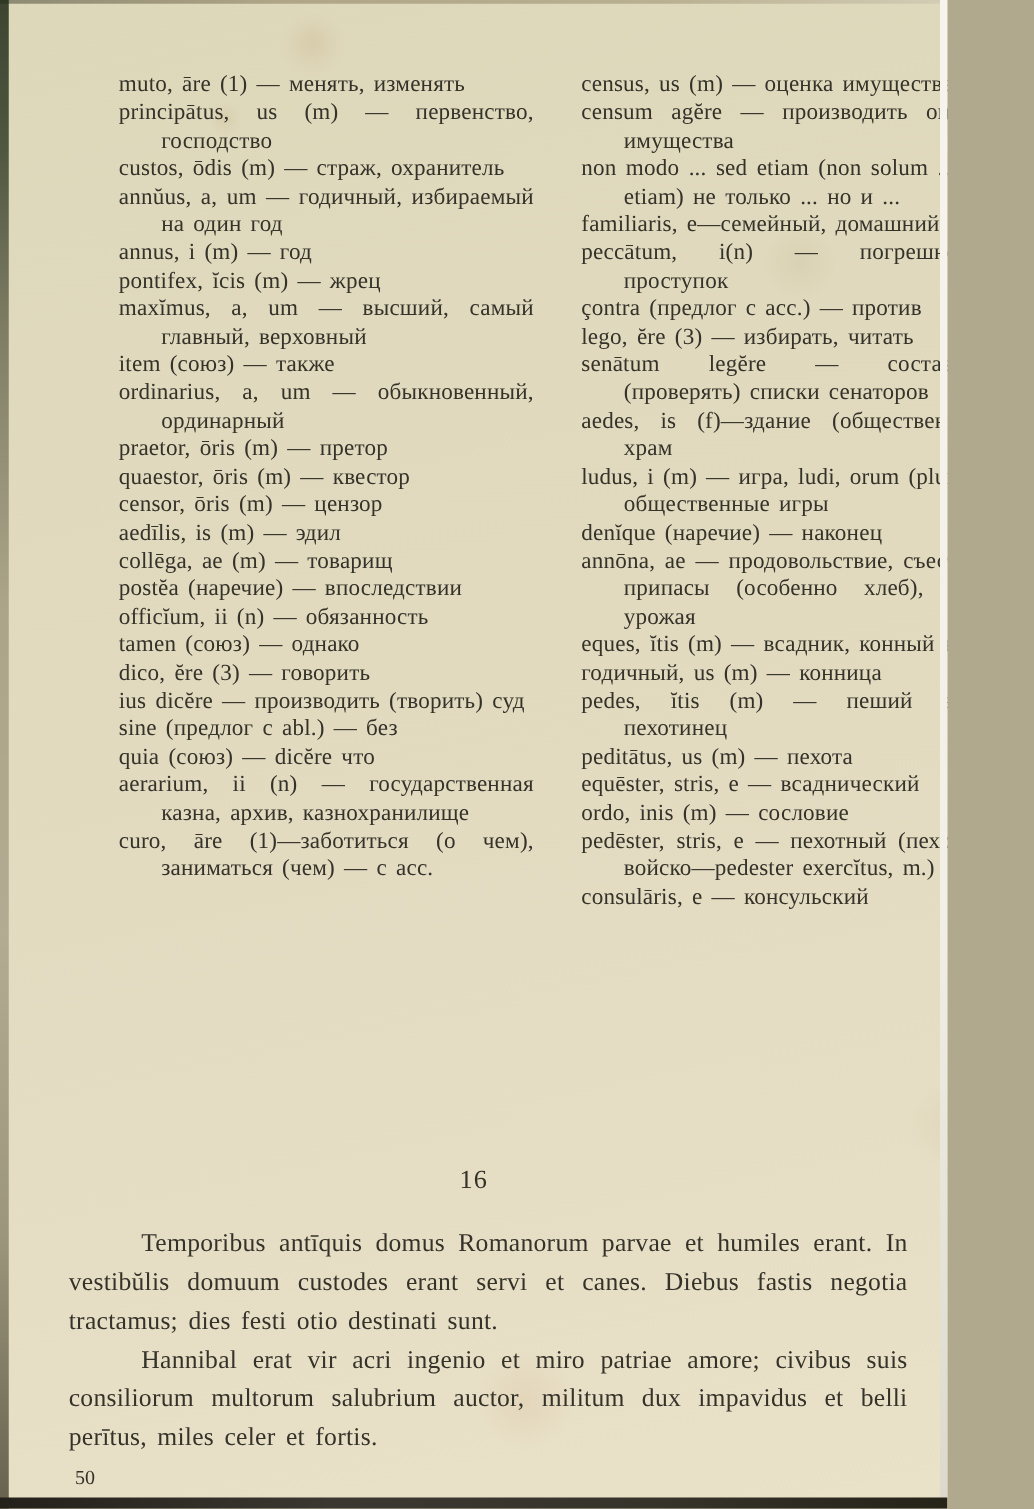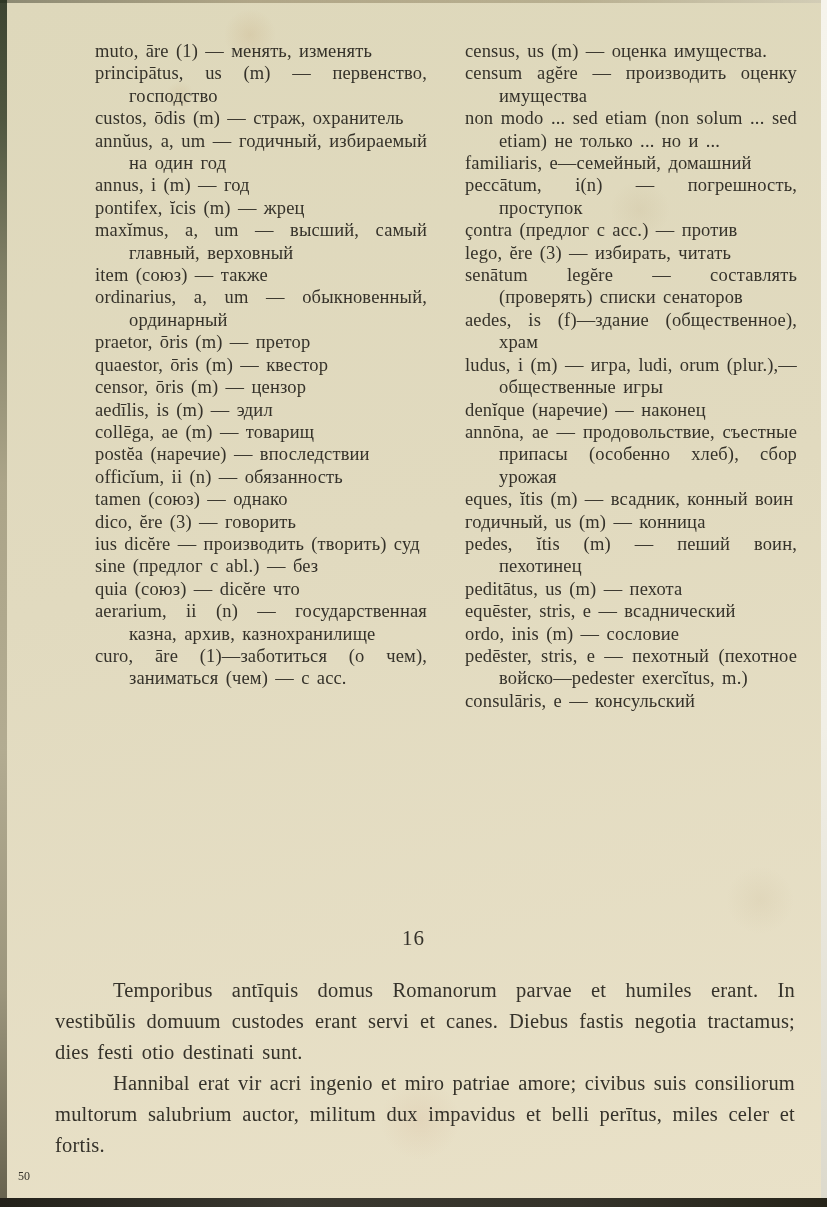--- a/index.html
+++ b/index.html
@@ -11,31 +11,31 @@
   }
   html, body { margin: 0; padding: 0; }
   body {
     width: 827px; height: 1207px;
     background: #b0a98e;
     font-family: "Liberation Serif", "DejaVu Serif", serif;
     color: var(--ink);
   }
   .sheet {
     position: relative;
-    width: 827px; height: 1207px;
+    width: 758px; height: 1207px;
     overflow: hidden;
     background:
       radial-gradient(circle at 250px 35px, rgba(170,120,55,.12) 0, rgba(170,120,55,0) 26px),
       radial-gradient(circle at 180px 95px, rgba(170,120,55,.10) 0, rgba(170,120,55,0) 14px),
       radial-gradient(circle at 640px 210px, rgba(150,120,70,.08) 0, rgba(150,120,70,0) 30px),
       radial-gradient(circle at 420px 1120px, rgba(190,130,90,.10) 0, rgba(190,130,90,0) 40px),
       radial-gradient(circle at 760px 900px, rgba(160,130,80,.08) 0, rgba(160,130,80,0) 34px),
       linear-gradient(168deg, var(--paper) 0%, #e1dabf 45%, var(--paper-warm) 100%);
     box-sizing: border-box;
-    padding-top: 40px;
+    padding-top: 57px;
   }
   
   .edge-top {
     position: absolute; top: 0; left: 0; right: 0; height: 3px;
     background: linear-gradient(to right, #4a4a38, #8a7c5c 30%, #9a8f6e 70%, #c9c4b2);
     opacity: .55;
   }
   .edge-left {
     position: absolute; top: 0; left: 0; width: 7px; bottom: 0;
     background: linear-gradient(to bottom,
@@ -71,36 +71,36 @@
     word-spacing: 2.5px;
     letter-spacing: .15px;
     color: var(--ink);
   }
 
   
   .exercise-number {
     text-align: center;
     font-size: 21px;
     letter-spacing: 1px;
-    margin-top: 22px;
+    margin-top: 10px;
   }
   .paragraphs {
     margin: 24px 32px 0 55px;
     font-size: 20.5px;
     line-height: 31px;
     text-align: justify;
     word-spacing: 3px;
     letter-spacing: .2px;
   }
   .para { margin: 0; text-indent: 58px; }
 
   .page-number {
-    margin-left: 18px;
+    margin-left: 60px;
     margin-top: 8px;
-    font-size: 12px;
+    font-size: 16px;
   }
 </style>
 </head>
 <body>
 
 <div class="sheet">
   <div class="edge-top"></div>
   <div class="edge-left"></div>
   <div class="edge-right"></div>
   <div class="edge-bottom"></div>

